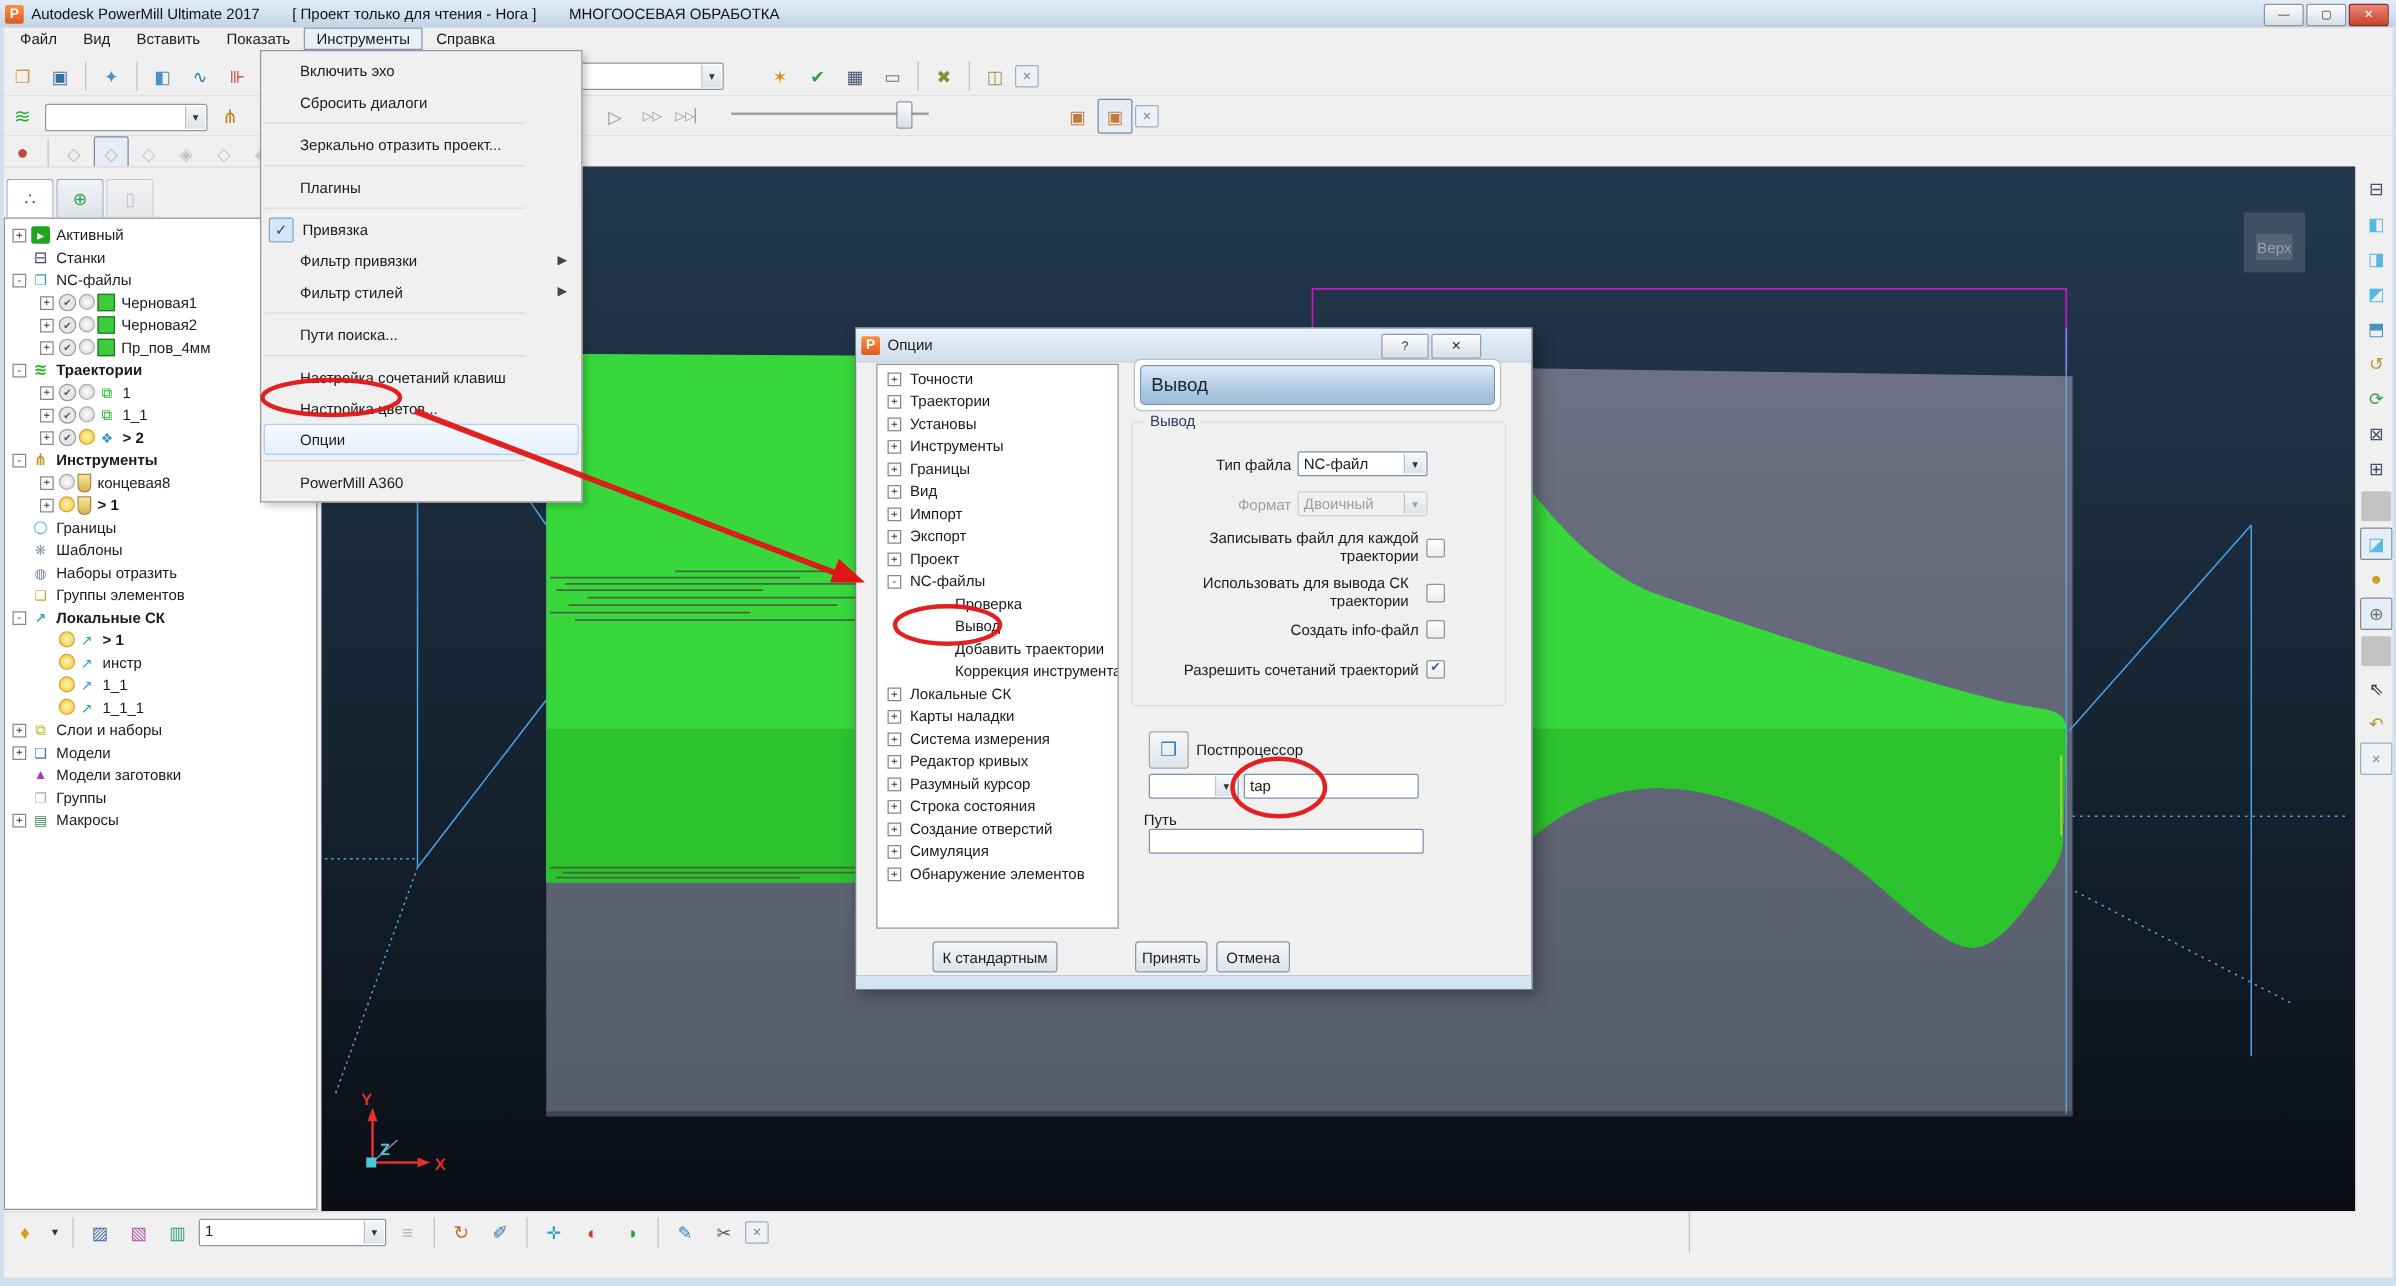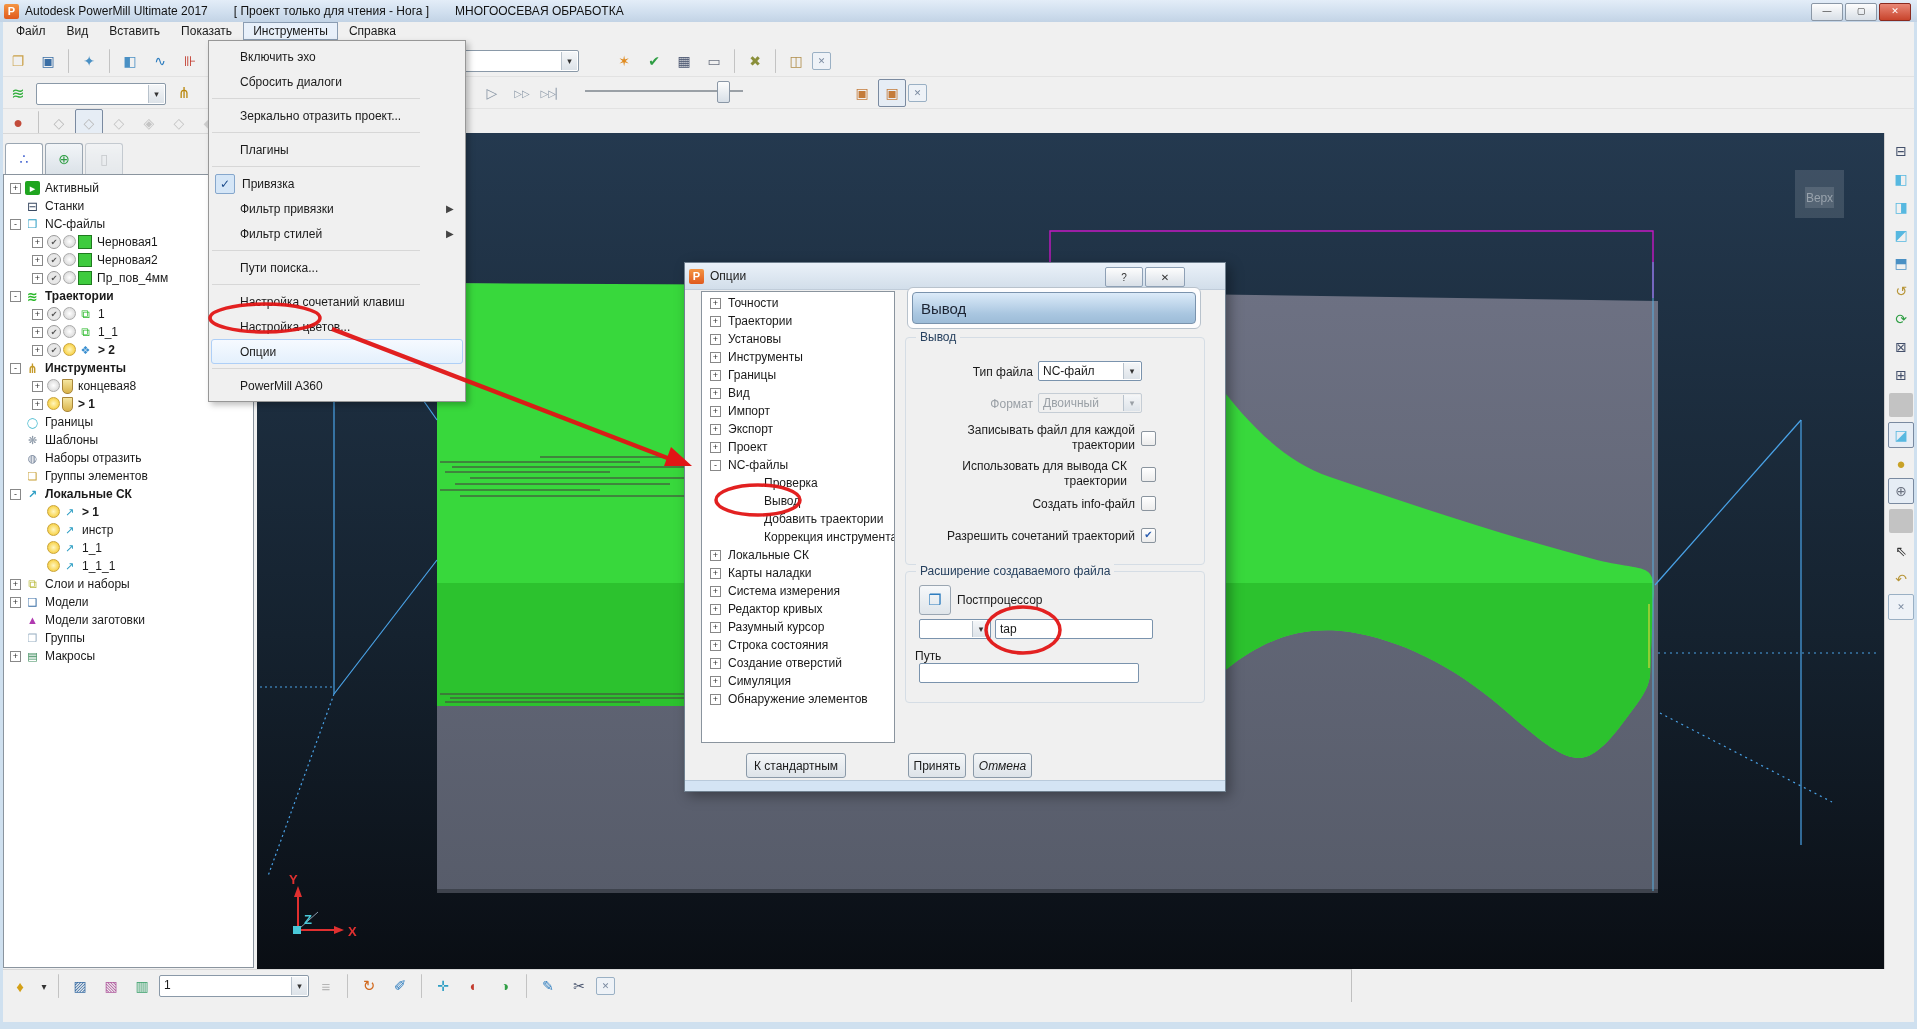--- a/index.html
+++ b/index.html
@@ -968,39 +968,36 @@
     </div>
     <div class="cblabel" style="left:238px;top:160px;">Записывать файл для каждой траектории</div>
     <div class="cbx" style="left:456px;top:168px;"></div>
     <div class="cblabel" style="left:230px;top:196px;">Использовать для вывода СК траектории</div>
     <div class="cbx" style="left:456px;top:204px;"></div>
     <div class="cblabel" style="left:238px;top:234px;">Создать info-файл</div>
     <div class="cbx" style="left:456px;top:233px;"></div>
     <div class="cblabel" style="left:238px;top:266px;">Разрешить сочетаний траекторий</div>
     <div class="cbx" style="left:456px;top:265px;">✔</div>
 
-    <div class="grpbox" style="left:220px;top:308px;width:298px;height:130px;">
-      <span class="grplabel">Расширение создаваемого файла</span>
-    </div>
     <div class="folderbtn" style="left:234px;top:322px;">❒</div>
     <div style="position:absolute;left:272px;top:330px;">Постпроцессор</div>
     <div class="input" style="left:234px;top:356px;width:72px;">
       <span></span><span class="caret2">▾</span>
     </div>
-    <div class="input" style="left:310px;top:356px;width:158px;">
+    <div class="input" style="left:310px;top:356px;width:140px;">
       <span>tap</span>
     </div>
     <div style="position:absolute;left:230px;top:386px;">Путь</div>
     <div class="input" style="left:234px;top:400px;width:220px;">
       <span></span>
     </div>
 
     <div class="dlgbtn" style="left:61px;top:490px;width:98px;">К стандартным</div>
     <div class="dlgbtn" style="left:223px;top:490px;width:56px;">Принять</div>
-    <div class="dlgbtn" style="left:288px;top:490px;width:57px;font-style:italic;">Отмена</div>
+    <div class="dlgbtn" style="left:288px;top:490px;width:57px;">Отмена</div>
     <div class="dlg-bottom"></div>
   </div>
 
   <svg class="overlay">
     <g fill="none" stroke-width="3.5" opacity="0.95" stroke="#e11515">
       <ellipse cx="265" cy="318" rx="55" ry="14"></ellipse>
       <ellipse cx="758" cy="500" rx="42" ry="15"></ellipse>
       <ellipse cx="1023" cy="630" rx="37" ry="23"></ellipse>
       <line x1="332" y1="329" x2="670" y2="459" stroke-width="4.5"></line>
     </g>

